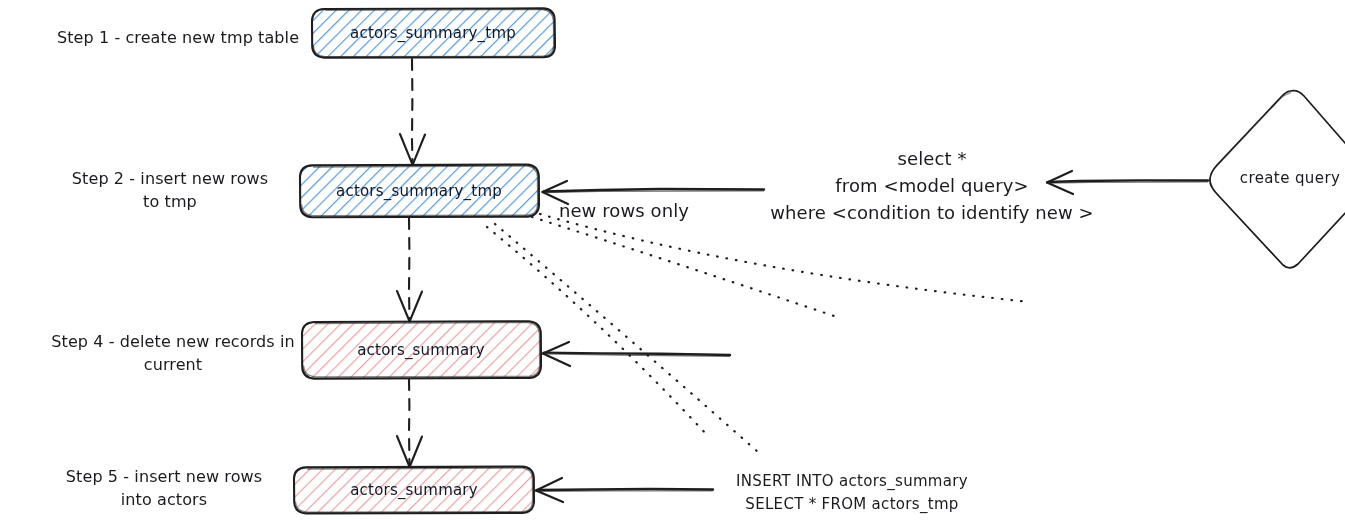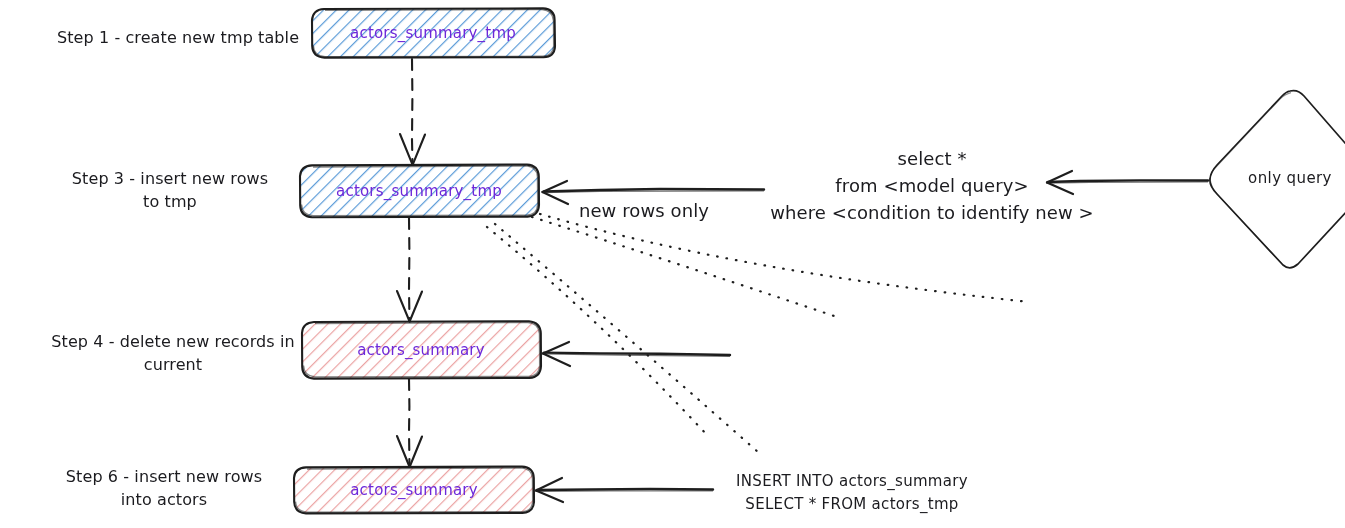--- a/index.html
+++ b/index.html
@@ -23,21 +23,21 @@
     left: 0;
     top: 0;
     width: 1345px;
     height: 528px;
     pointer-events: none;
   }
   .node-label {
     position: absolute;
     font-family: "DejaVu Sans", sans-serif;
     font-size: 15px;
-    color: #6d28d9;
+    color: #0f172a;
     letter-spacing: 0.2px;
     white-space: nowrap;
     transform: translate(-50%, -50%);
     text-align: center;
   }
   .step-label {
     position: absolute;
     font-family: "DejaVu Sans", sans-serif;
     font-size: 16px;
     color: #1b1b1f;
@@ -165,34 +165,34 @@
       <path d="M492,217 Q640,264 800,318" fill="none" stroke="#1e1e1e" stroke-width="2.2" stroke-dasharray="0.6 9" stroke-linecap="round"></path>
       <path d="M500,214 Q700,272 990,302" fill="none" stroke="#1e1e1e" stroke-width="2.2" stroke-dasharray="0.6 9" stroke-linecap="round"></path>
     </g>
     <g>
       <path d="M455,224 Q580,330 718,452" fill="none" stroke="#1e1e1e" stroke-width="2.2" stroke-dasharray="0.6 9" stroke-linecap="round"></path>
       <path d="M447,227 Q560,320 668,436" fill="none" stroke="#1e1e1e" stroke-width="2.2" stroke-dasharray="0.6 9" stroke-linecap="round"></path>
     </g>
   </svg>
 
   <div class="step-label" style="left:138px; top:38px;">Step 1 - create new tmp table</div>
-  <div class="step-label" style="left:130px; top:190px;">Step 3 - insert new rows
+  <div class="step-label" style="left:130px; top:190px;">Step 2 - insert new rows
 to tmp</div>
   <div class="step-label" style="left:133px; top:353px;">Step 4 - delete new records in
 current</div>
-  <div class="step-label" style="left:124px; top:488px;">Step 6 - insert new rows
+  <div class="step-label" style="left:124px; top:488px;">Step 5 - insert new rows
 into actors</div>
 
   <div class="node-label" style="left:393px; top:33px;">actors_summary_tmp</div>
   <div class="node-label" style="left:379px; top:191px;">actors_summary_tmp</div>
   <div class="node-label" style="left:381px; top:350px;">actors_summary</div>
   <div class="node-label" style="left:374px; top:490px;">actors_summary</div>
 
-  <div class="diamond-label" style="left:1250px; top:178px;">only query</div>
+  <div class="diamond-label" style="left:1250px; top:178px;">create query</div>
 
-  <div class="edge-label" style="left:604px; top:210px;">new rows only</div>
+  <div class="edge-label" style="left:584px; top:210px;">new rows only</div>
   <div class="edge-label" style="left:892px; top:185px;">select *
 from &lt;model query&gt;
 where &lt;condition to identify new &gt;</div>
   <div class="edge-label sql" style="left:812px; top:492px;">INSERT INTO actors_summary
 SELECT * FROM actors_tmp</div>
 
 </div>
 
 </body></html>

